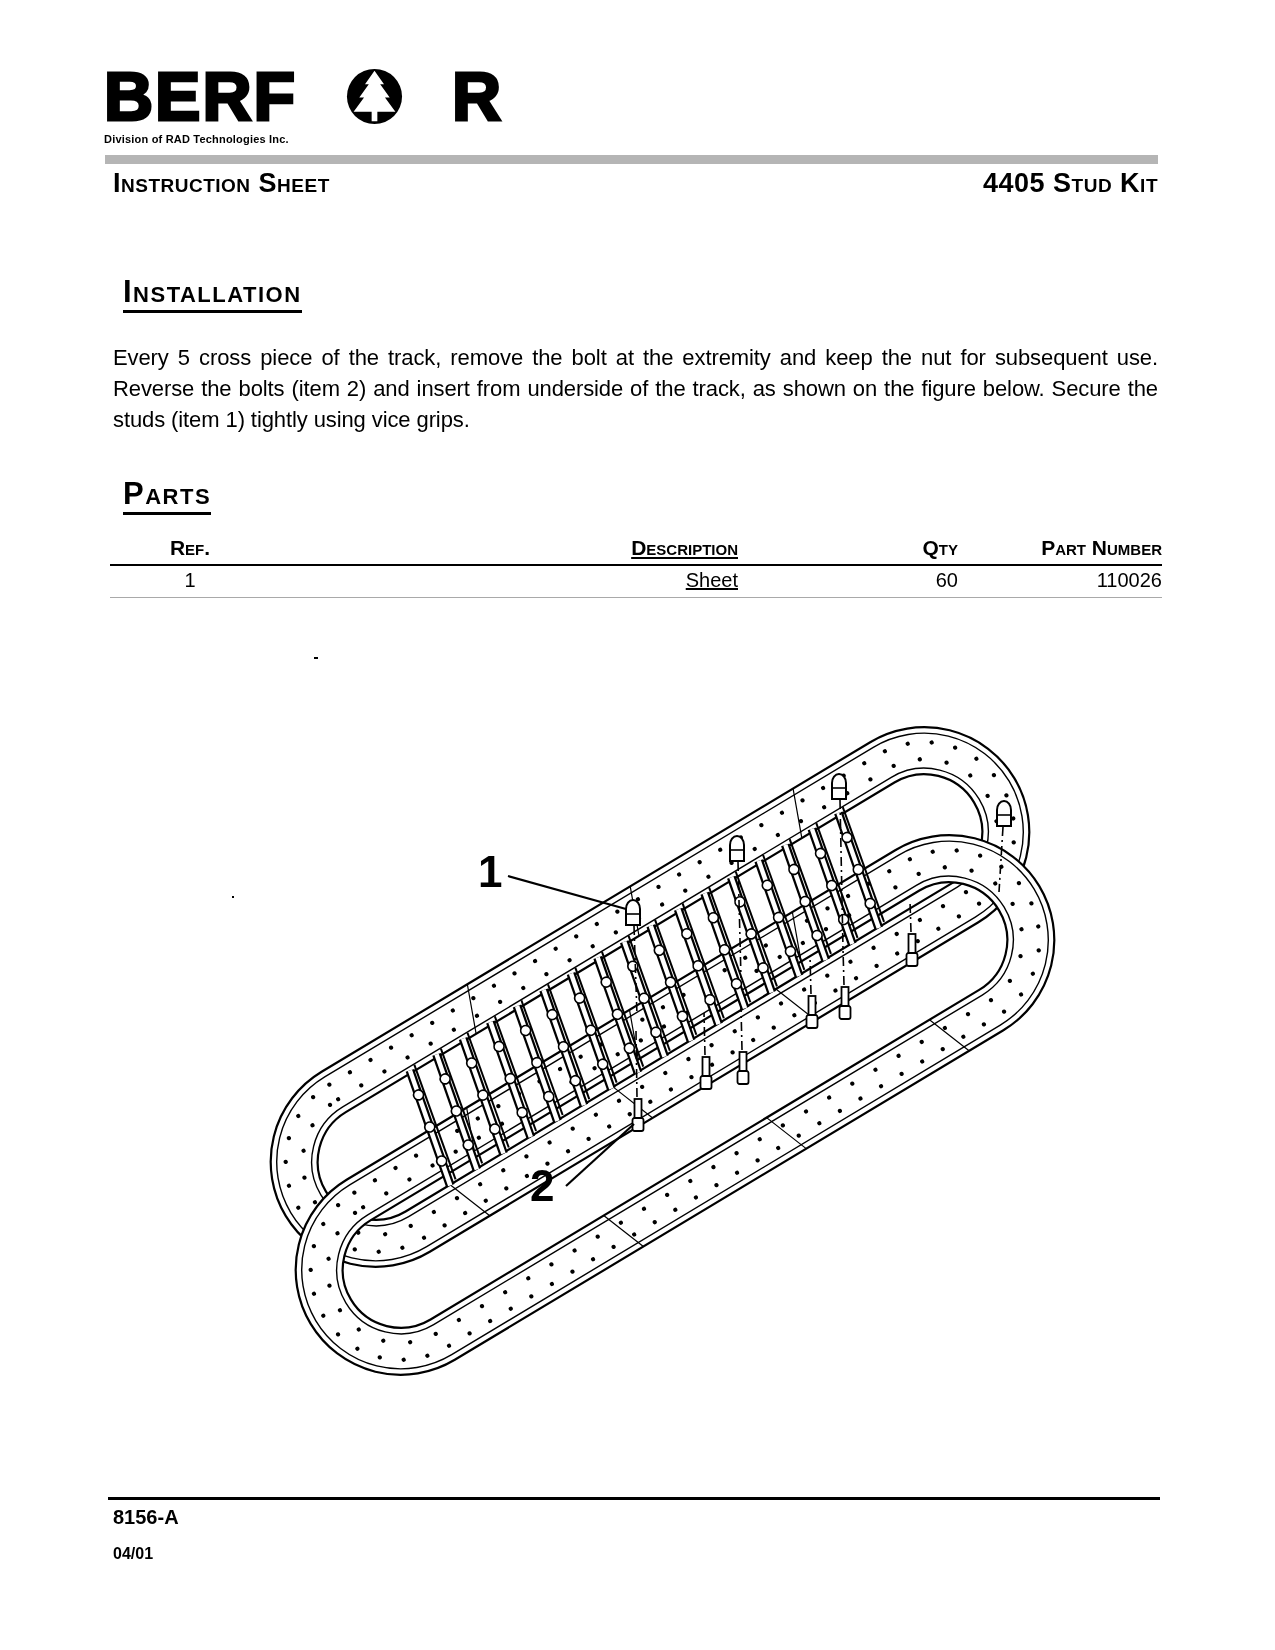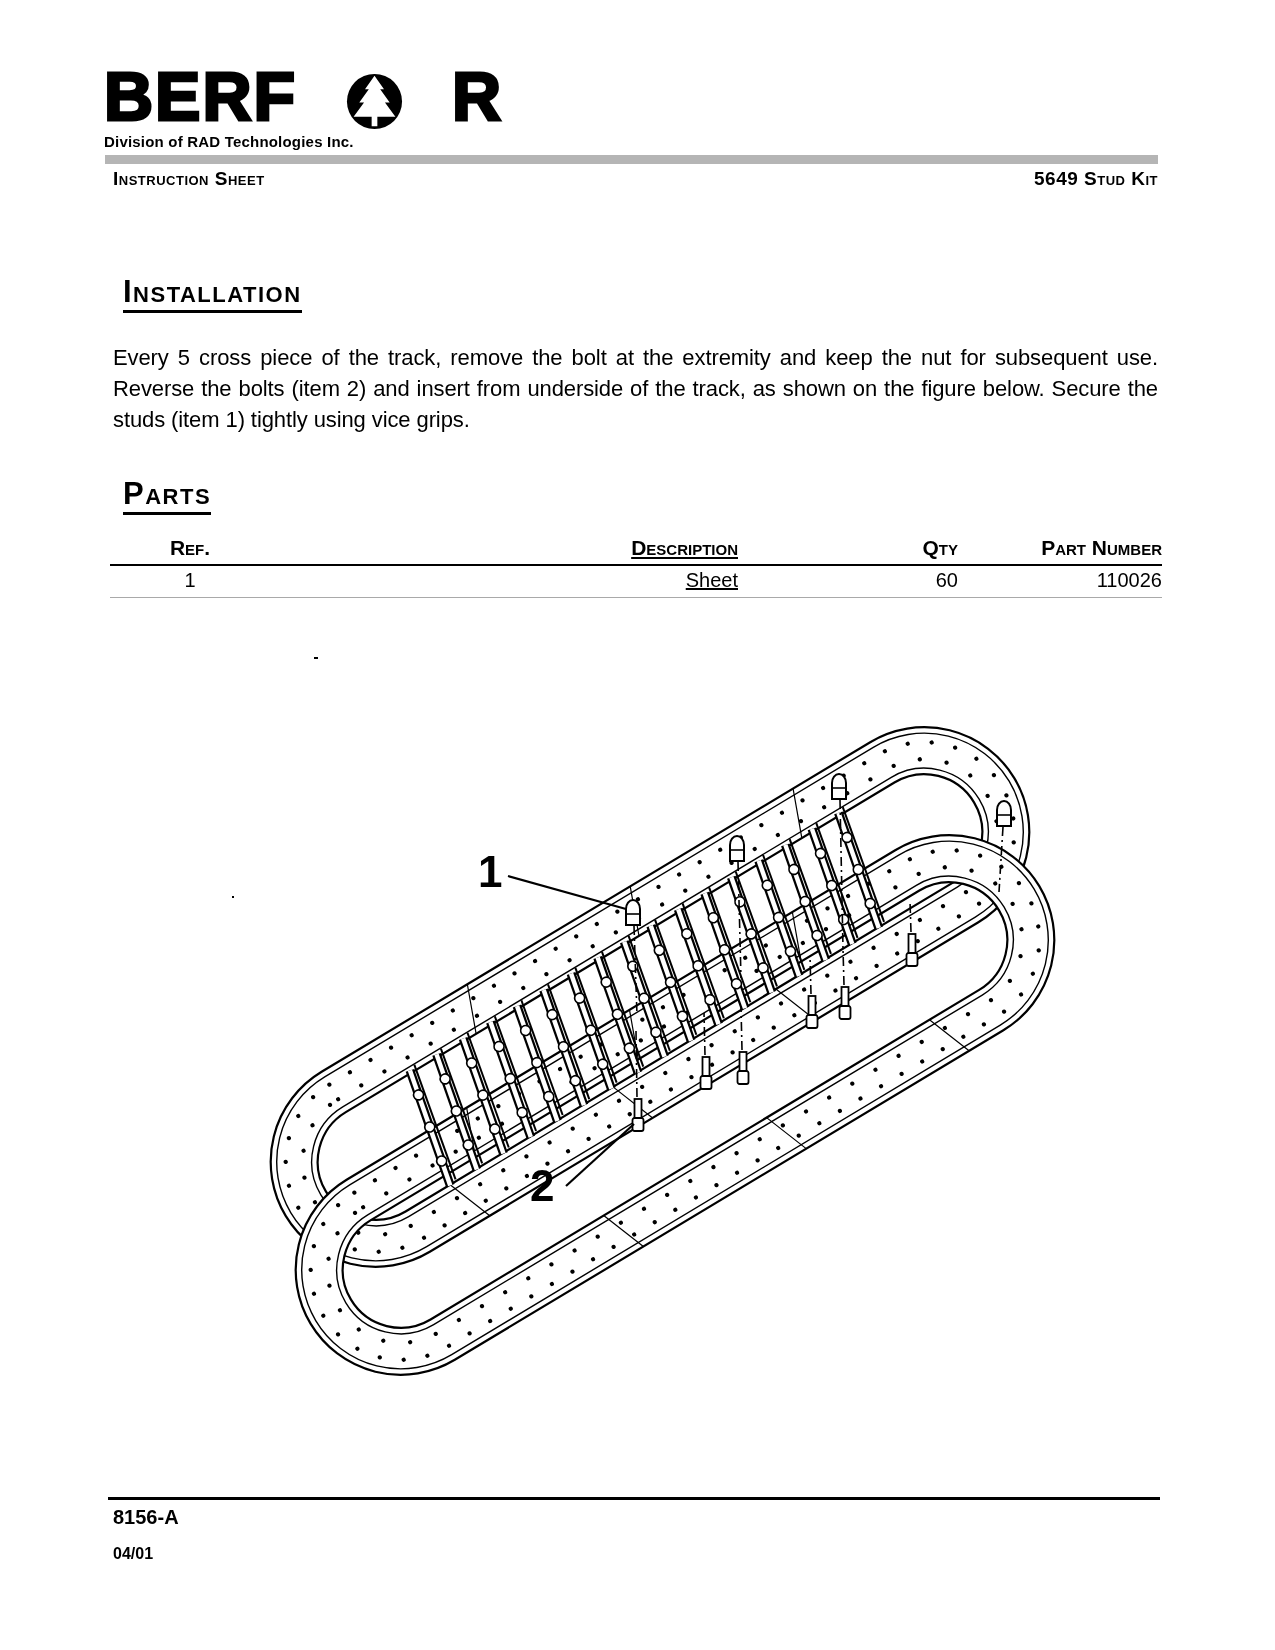--- a/index.html
+++ b/index.html
@@ -2,36 +2,36 @@
 <html><head>
 <meta charset="utf-8">
 <style>
   html,body{margin:0;padding:0;background:#fff;}
   .page{
     position:relative;width:1275px;height:1650px;background:#fff;overflow:hidden;
     font-family:"Liberation Sans",sans-serif;color:#000;
   }
   
   .logo-block{position:absolute;left:104px;top:62px;}
-  .brand{display:flex;align-items:flex-end;line-height:1;gap:48px;}
+  .brand{display:flex;align-items:center;line-height:1;gap:48px;}
   .brand-text{
     font-size:68px;font-weight:bold;letter-spacing:2px;
     -webkit-text-stroke:3px #000;line-height:1;
   }
   .tree-badge{width:57px;height:57px;margin:0 1px;display:block;}
-  .tagline{font-size:15px;font-weight:bold;margin-top:3px;letter-spacing:0.2px;}
+  .tagline{font-size:11px;font-weight:bold;margin-top:3px;letter-spacing:0.2px;}
   
   .gray-bar{position:absolute;left:105px;top:155px;width:1053px;height:9px;background:#b5b5b5;}
   
   .title-row{
     position:absolute;left:113px;top:168px;width:1045px;
     display:flex;justify-content:space-between;align-items:baseline;
   }
   .doc-type,.product-title{
-    font-variant:small-caps;font-weight:bold;font-size:19px;letter-spacing:0.5px;
+    font-variant:small-caps;font-weight:bold;font-size:27px;letter-spacing:0.5px;
   }
   
   .section-heading{
     position:absolute;left:123px;font-variant:small-caps;font-weight:bold;
     font-size:31px;letter-spacing:1.5px;line-height:1;
     border-bottom:3.5px solid #000;padding-bottom:3px;display:inline-block;
   }
   .h-installation{top:276px;}
   .h-parts{top:478px;}
   
@@ -88,21 +88,21 @@
       </svg>
       <span class="brand-text">R</span>
     </div>
     <div class="tagline">Division of RAD Technologies Inc.</div>
   </div>
 
   <div class="gray-bar"></div>
 
   <div class="title-row">
     <span class="doc-type">Instruction Sheet</span>
-    <span class="product-title">5649 Stud Kit</span>
+    <span class="product-title">4405 Stud Kit</span>
   </div>
 
   <div class="section-heading h-installation">Installation</div>
   <div class="install-body">Every 5 cross piece of the track, remove the bolt at the extremity and keep the nut for subsequent use. Reverse the bolts (item 2) and insert from underside of the track, as shown on the figure below. Secure the studs (item 1) tightly using vice grips.</div>
 
   <div class="section-heading h-parts">Parts</div>
 
   <table class="parts-table">
     <colgroup>
         <col style="width:160px">

